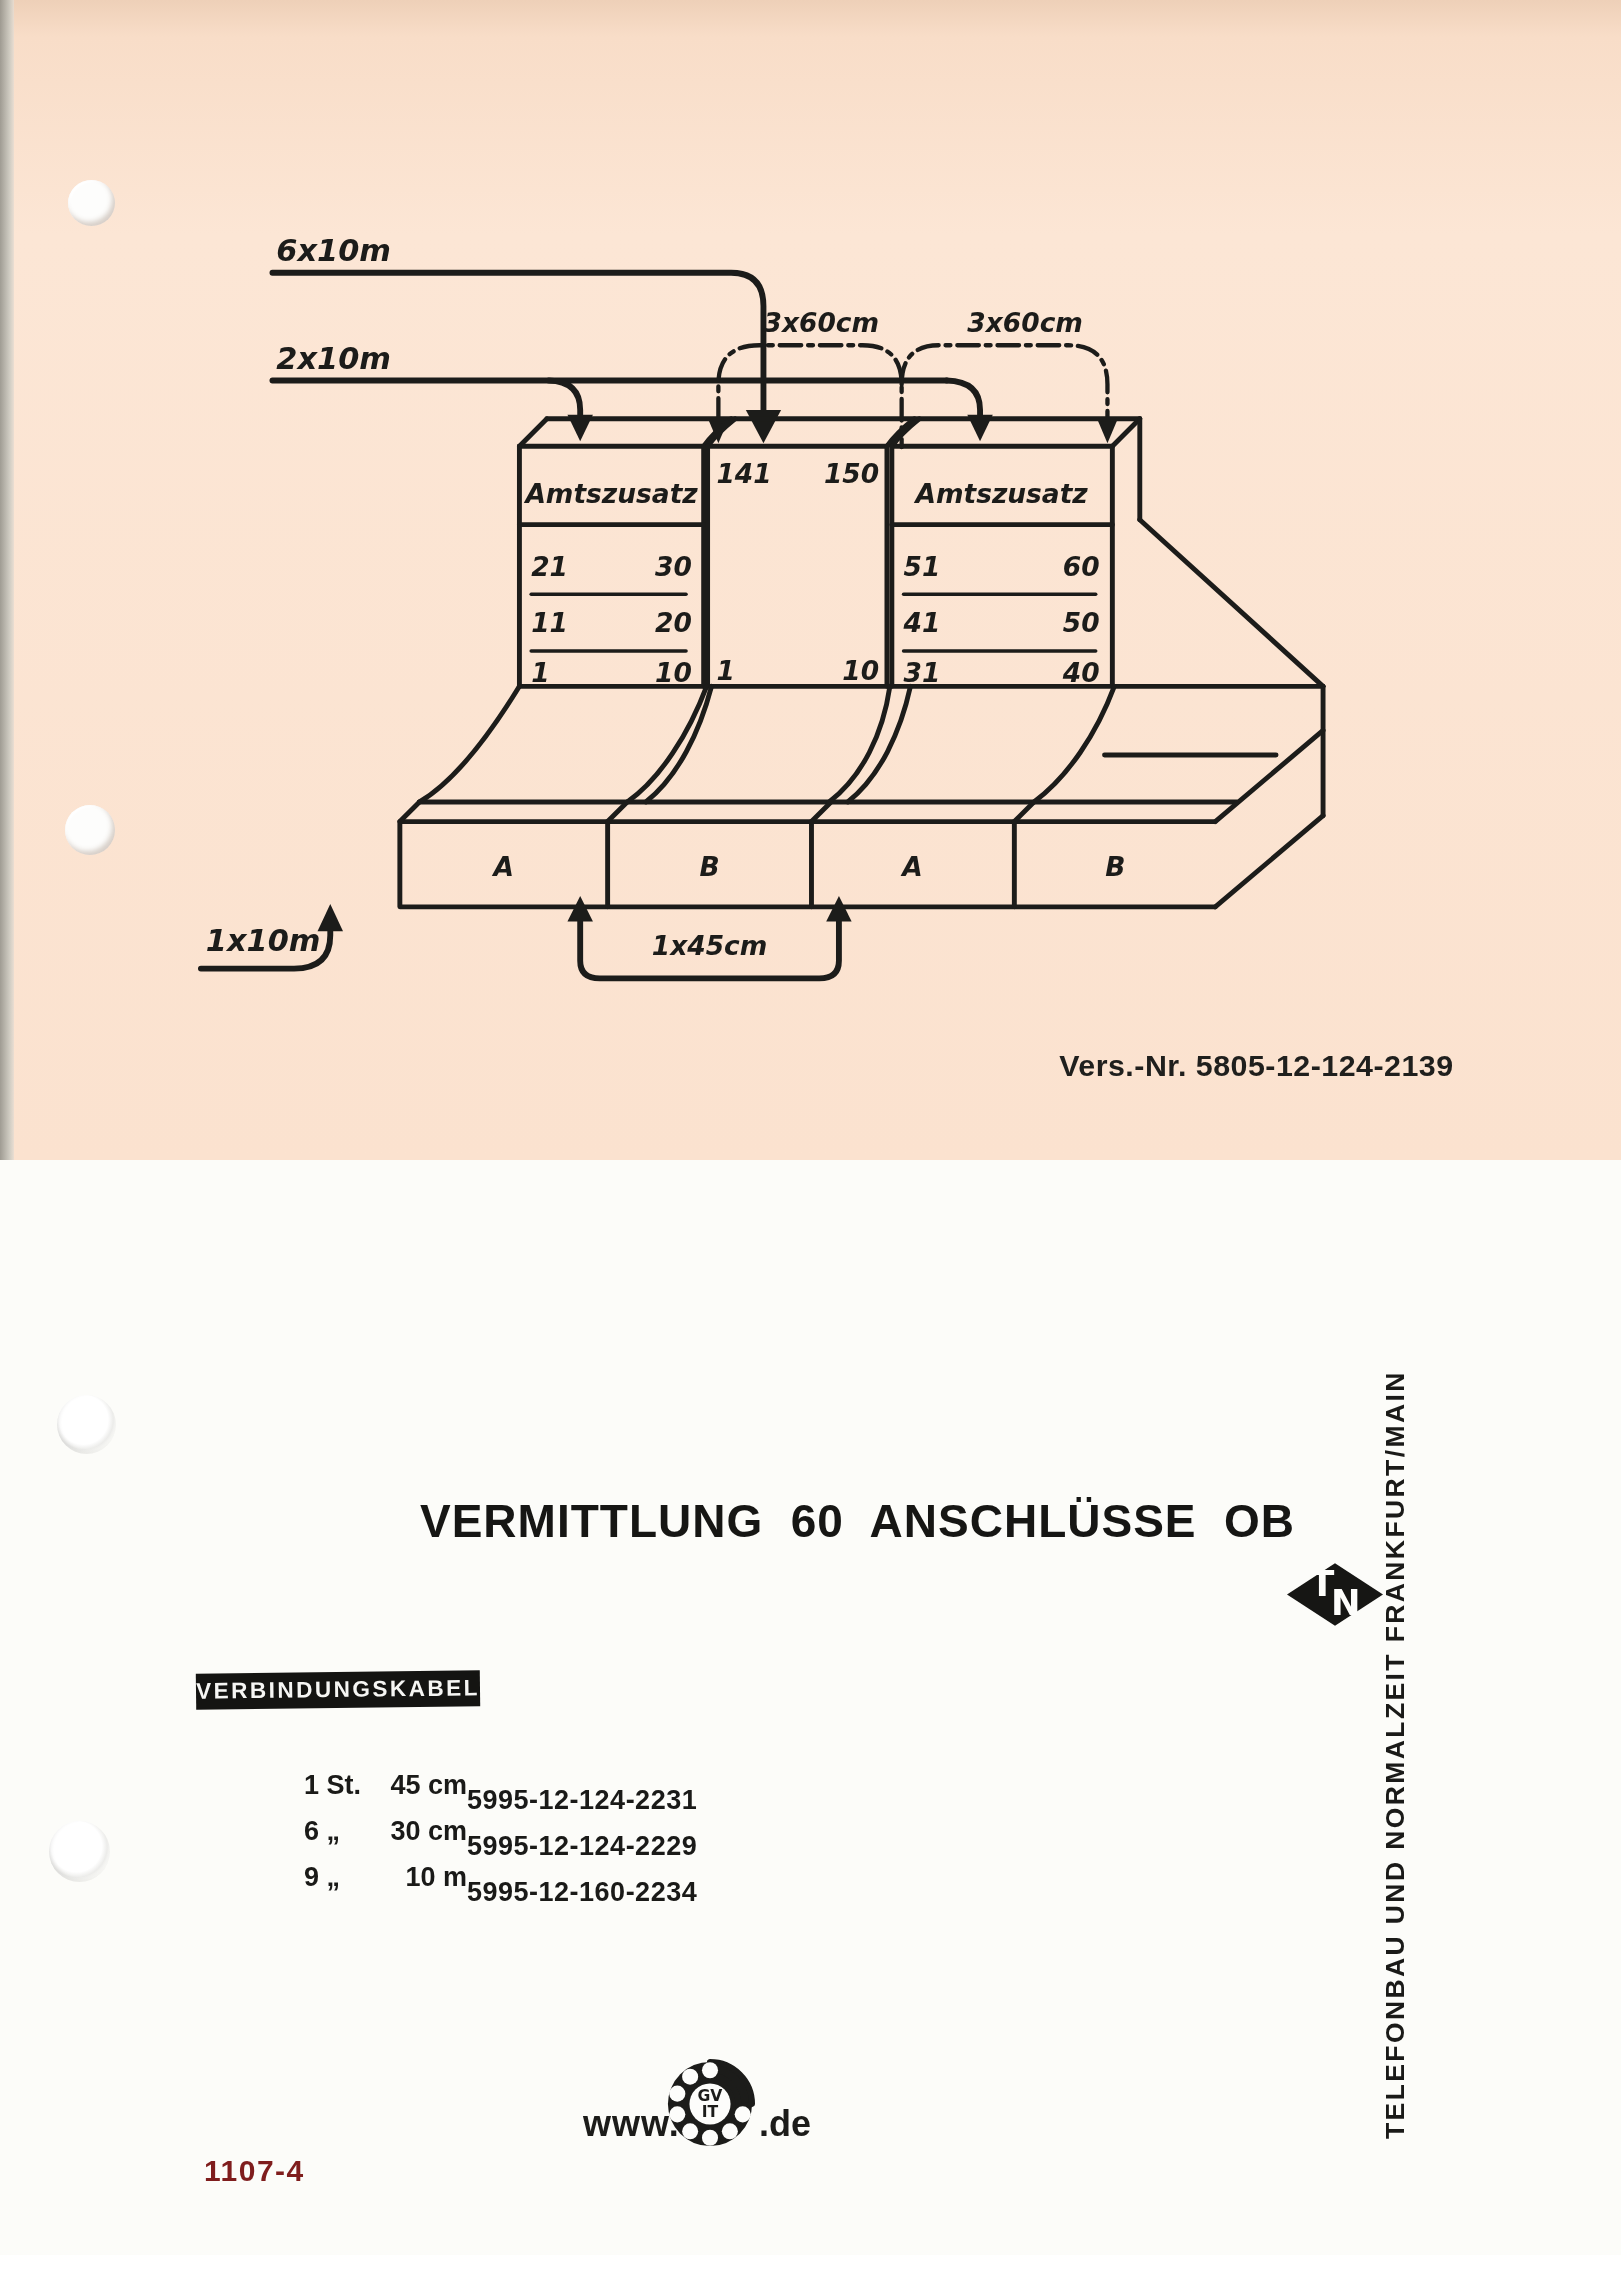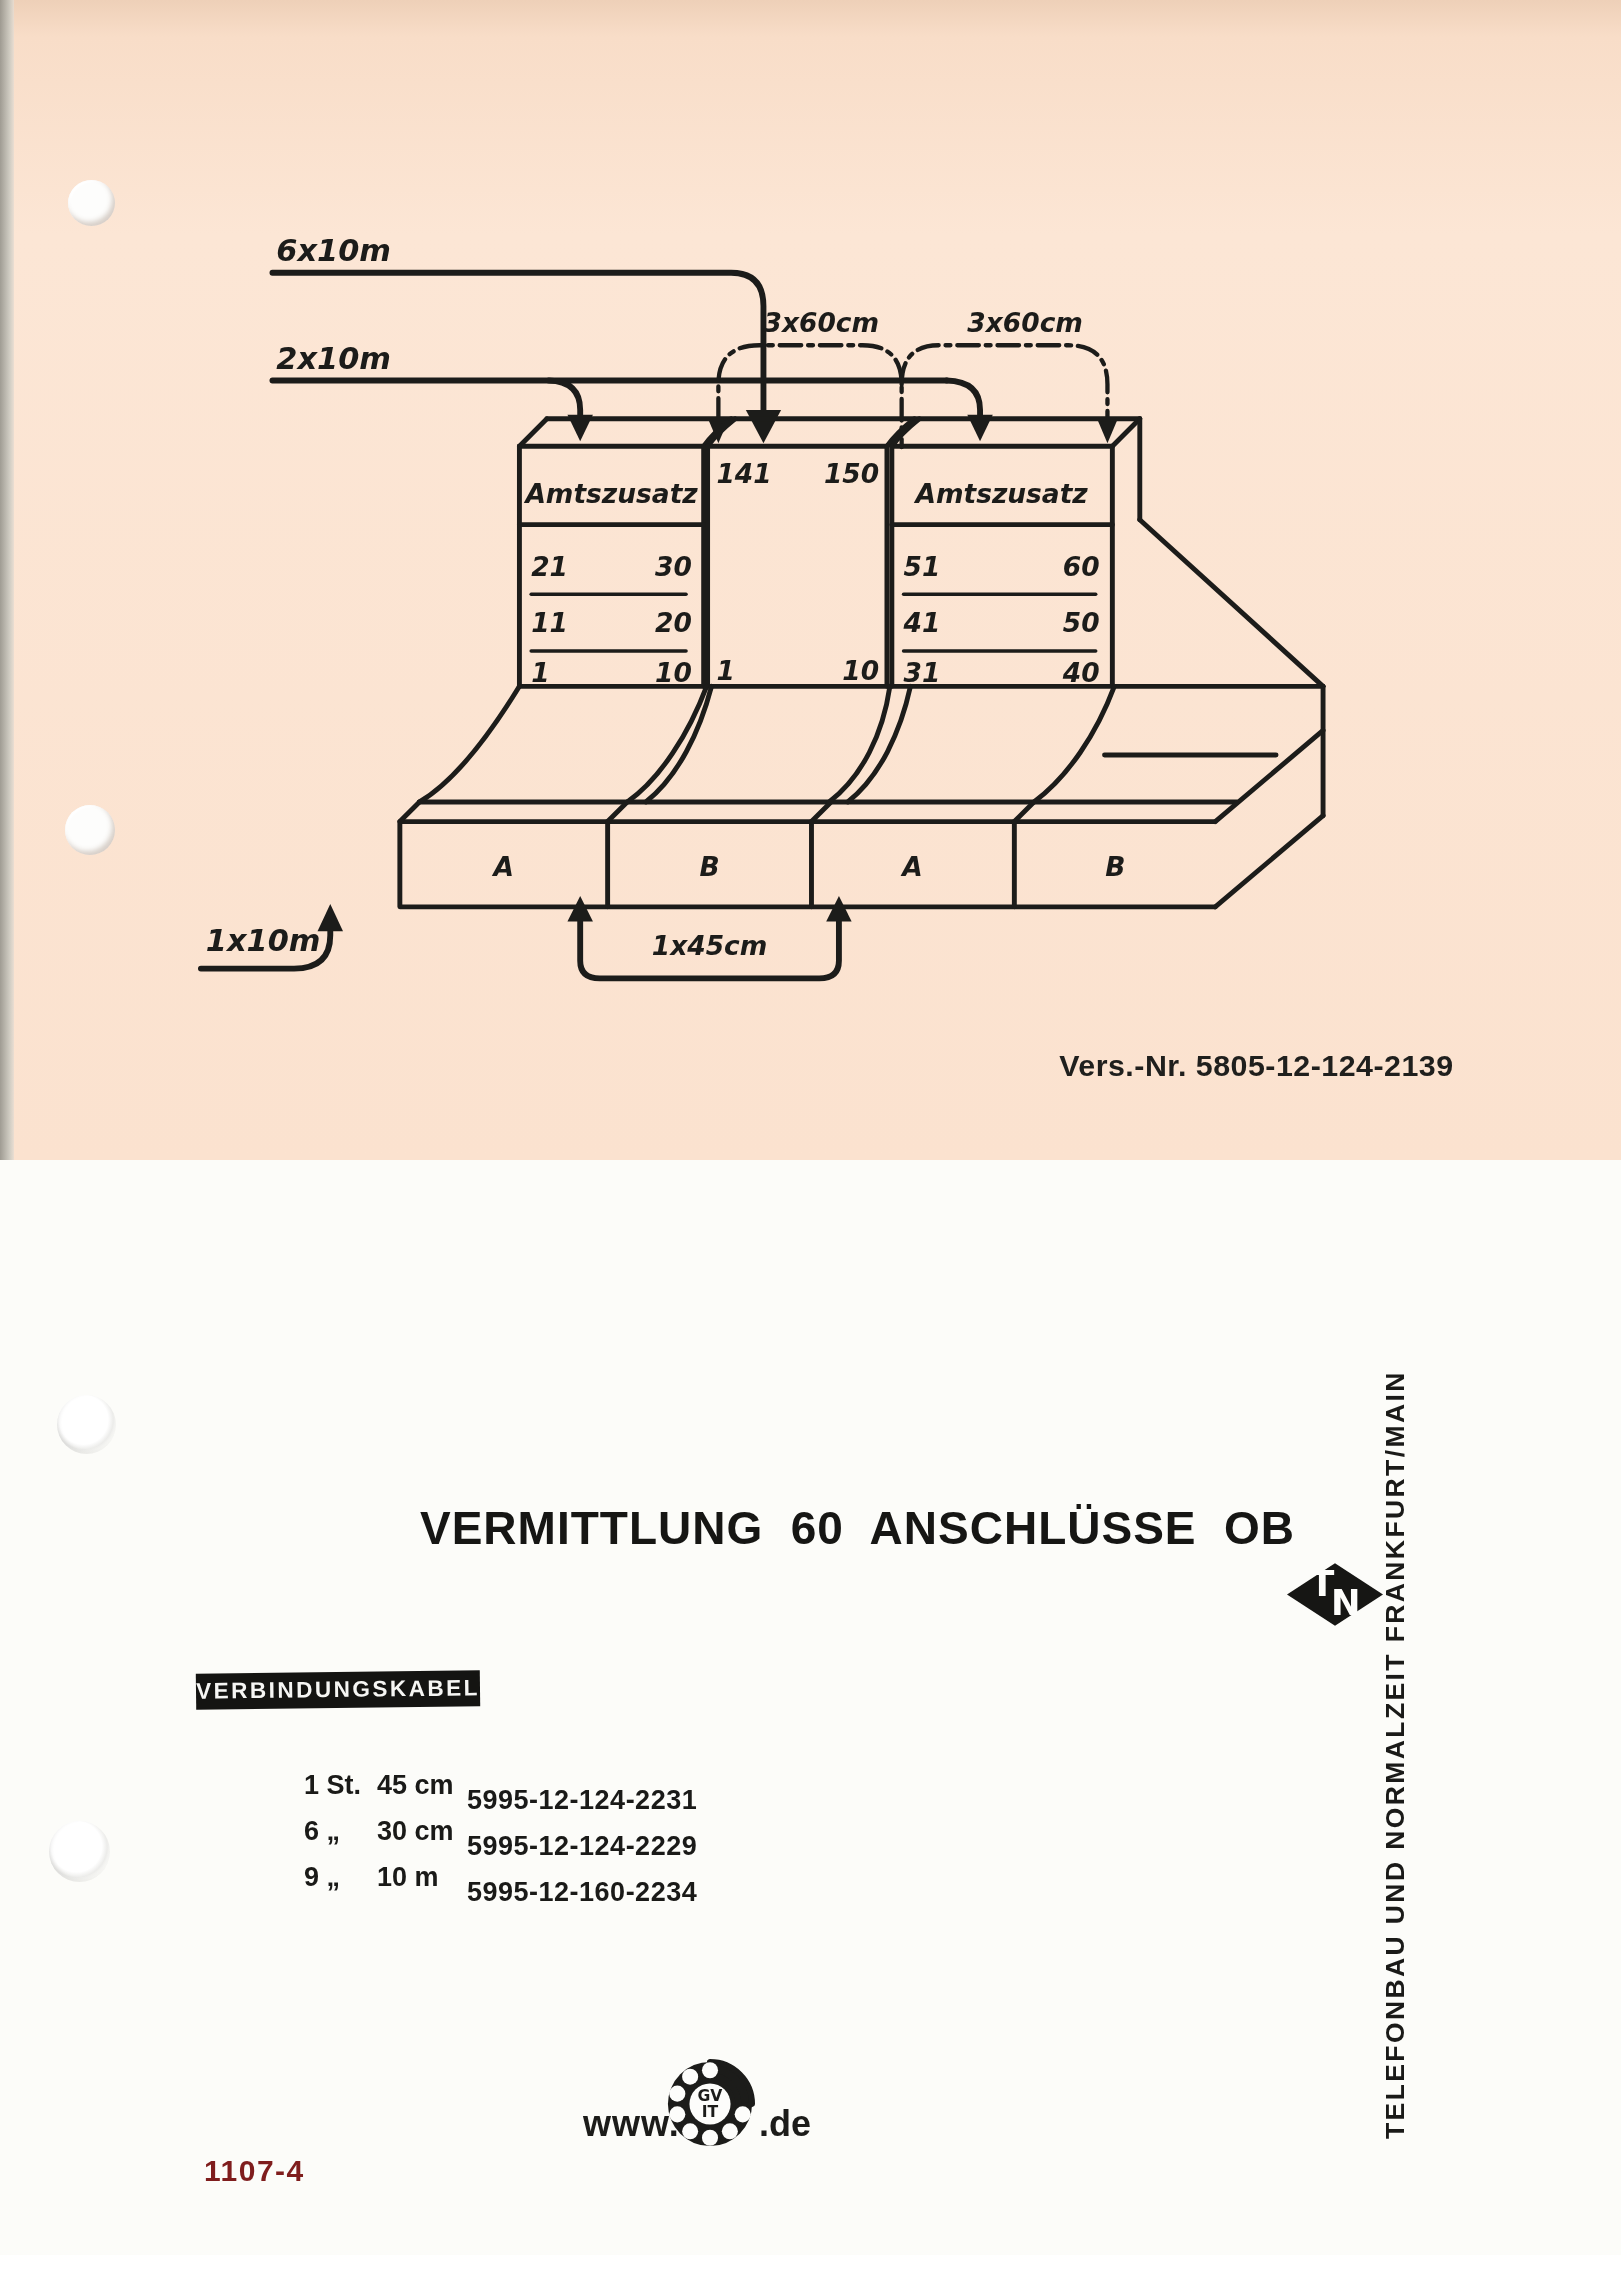--- a/index.html
+++ b/index.html
@@ -33,28 +33,28 @@
           fill:#1c1c1a;font-size:27px;}
   text.big{font-size:31px;}
   text.vers{font-family:"Liberation Sans",sans-serif;font-style:normal;font-weight:700;
             font-size:31px;fill:#1f1f1d;letter-spacing:.5px;}
 
   
   .sheet-bottom{position:absolute;left:0;top:1160px;width:1621px;height:1132px;background:#fcfcf9;}
   .title1{position:absolute;left:420px;top:1358px;font-size:69px;font-weight:800;
           letter-spacing:6.9px;color:#161614;}
   .title2{position:absolute;left:420px;top:1494px;font-size:46px;font-weight:700;
-          letter-spacing:1px;word-spacing:13.7px;color:#161614;margin-top:7px;}
+          letter-spacing:1px;word-spacing:13.7px;color:#161614;}
   .kabel-box{position:absolute;left:196px;top:1672px;width:284px;height:36px;
      background:#141412;color:#f6f6f4;display:flex;align-items:center;justify-content:center;
      font-size:22.5px;font-weight:700;letter-spacing:2.5px;transform:rotate(-0.7deg);}
   .ktable{position:absolute;left:304px;top:1770px;color:#1a1a18;}
   .krow{display:flex;height:46px;align-items:flex-start;font-size:27px;font-weight:700;}
   .kqty{width:73px;}
-  .klen{width:90px;}
+  .klen{width:90px;text-align:right;}
   .kpart{letter-spacing:0.5px;margin-top:15px;}
   .company-vert{position:absolute;left:1380px;top:1453px;height:686px;width:43px;
      writing-mode:vertical-rl;transform:rotate(180deg);
      font-size:26.5px;font-weight:700;letter-spacing:2.4px;color:#1a1a18;white-space:nowrap;}
   .tnlogo{position:absolute;left:1287px;top:1563px;}
   .stamp{position:absolute;left:583px;top:2056px;width:412px;height:98px;color:#1c1c1a;}
   .stamp .www{position:absolute;left:0px;top:47px;font-size:36px;font-weight:800;letter-spacing:1px;}
   .stamp .de{position:absolute;left:176px;top:47px;font-size:36px;font-weight:800;}
   .stamp svg{position:absolute;left:81px;top:2px;}
   .docnum{position:absolute;left:204px;top:2154px;font-size:30px;font-weight:800;

